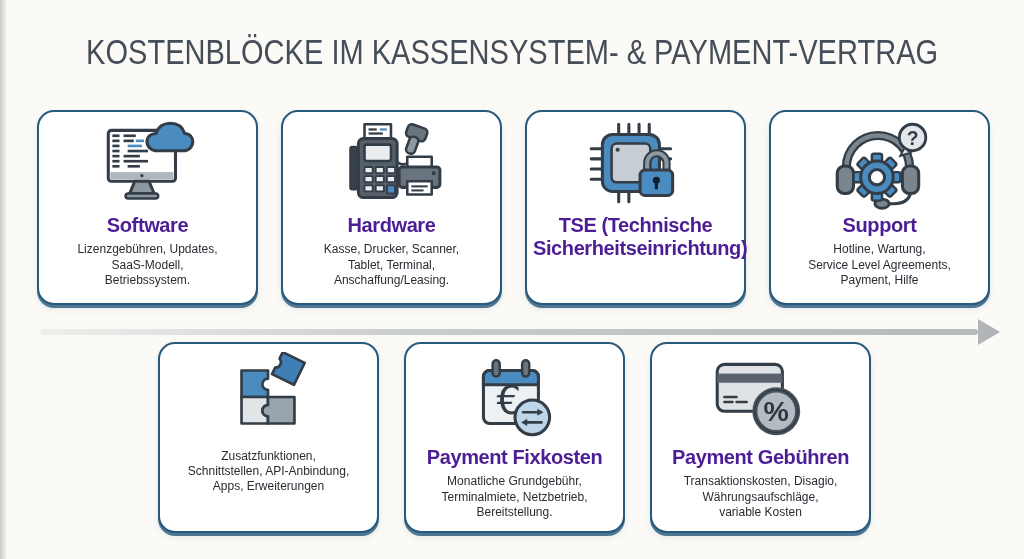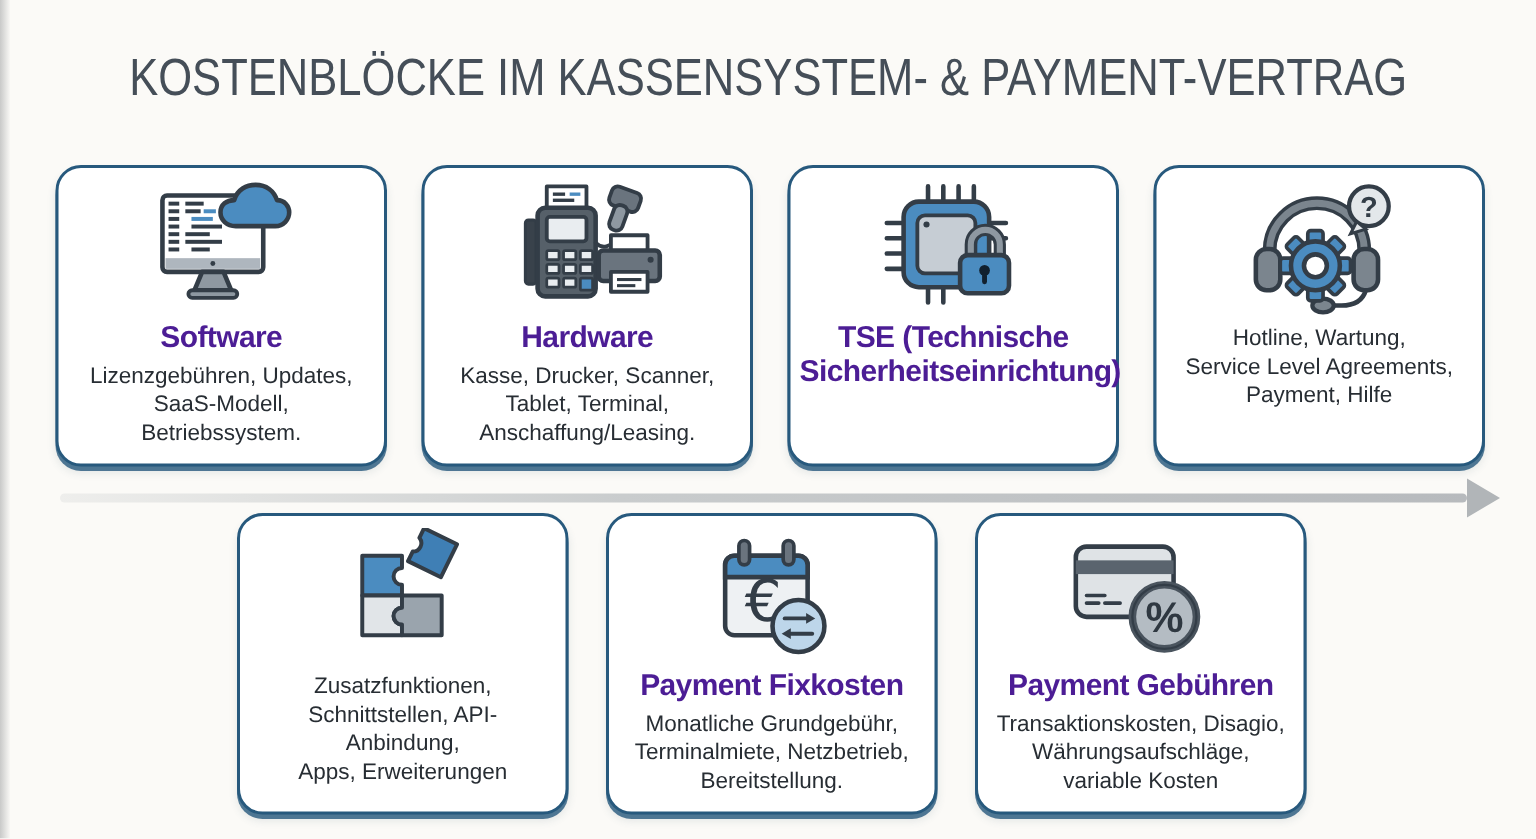--- a/index.html
+++ b/index.html
@@ -32,21 +32,21 @@
     padding:6px 6px 10px 6px;
   }
   .row-top .card{min-height:195px;}
   .row-bottom .card{min-height:191px;}
   .card-icon{display:block;margin:2px auto 0 auto;}
   .card-title{
     font-weight:bold;font-size:20px;color:#4c1d95;
     line-height:1.17;letter-spacing:-0.4px;white-space:pre-line;margin-top:2px;
   }
   .card-desc{
-    font-size:15px;color:#272d33;line-height:1.26;
+    font-size:12px;color:#272d33;line-height:1.26;
     white-space:pre-line;margin-top:5px;padding:0 2px;
   }
   .flow-arrow{position:absolute;top:319px;left:40px;width:960px;height:26px;}
   .flow-arrow .shaft{
     position:absolute;left:0;top:10px;height:6px;width:938px;
     background:linear-gradient(to right,#eeeeec,#c9cccd 40%,#b7babd);
     border-radius:3px;
   }
   .flow-arrow .head{
     position:absolute;right:0;top:0;width:0;height:0;
@@ -195,20 +195,21 @@
               <rect x="-5" y="-23" width="10" height="10" rx="2"></rect>
             </g>
           <g transform="rotate(315)">
               <rect x="-5" y="-23" width="10" height="10" rx="2"></rect>
             </g>
         </g>
         <circle r="16" fill="#4b8cc0" stroke="#333d47" stroke-width="3"></circle>
         <circle r="7.5" fill="#ffffff" stroke="#333d47" stroke-width="3"></circle>
       </g>
     </svg>
+    <div class="card-title">Support</div>
     <div class="card-desc">Hotline, Wartung,
 Service Level Agreements,
 Payment, Hilfe</div>
   </div>
 </div>
 
 <div class="flow-arrow">
   <div class="shaft"></div>
   <div class="head"></div>
 </div>

